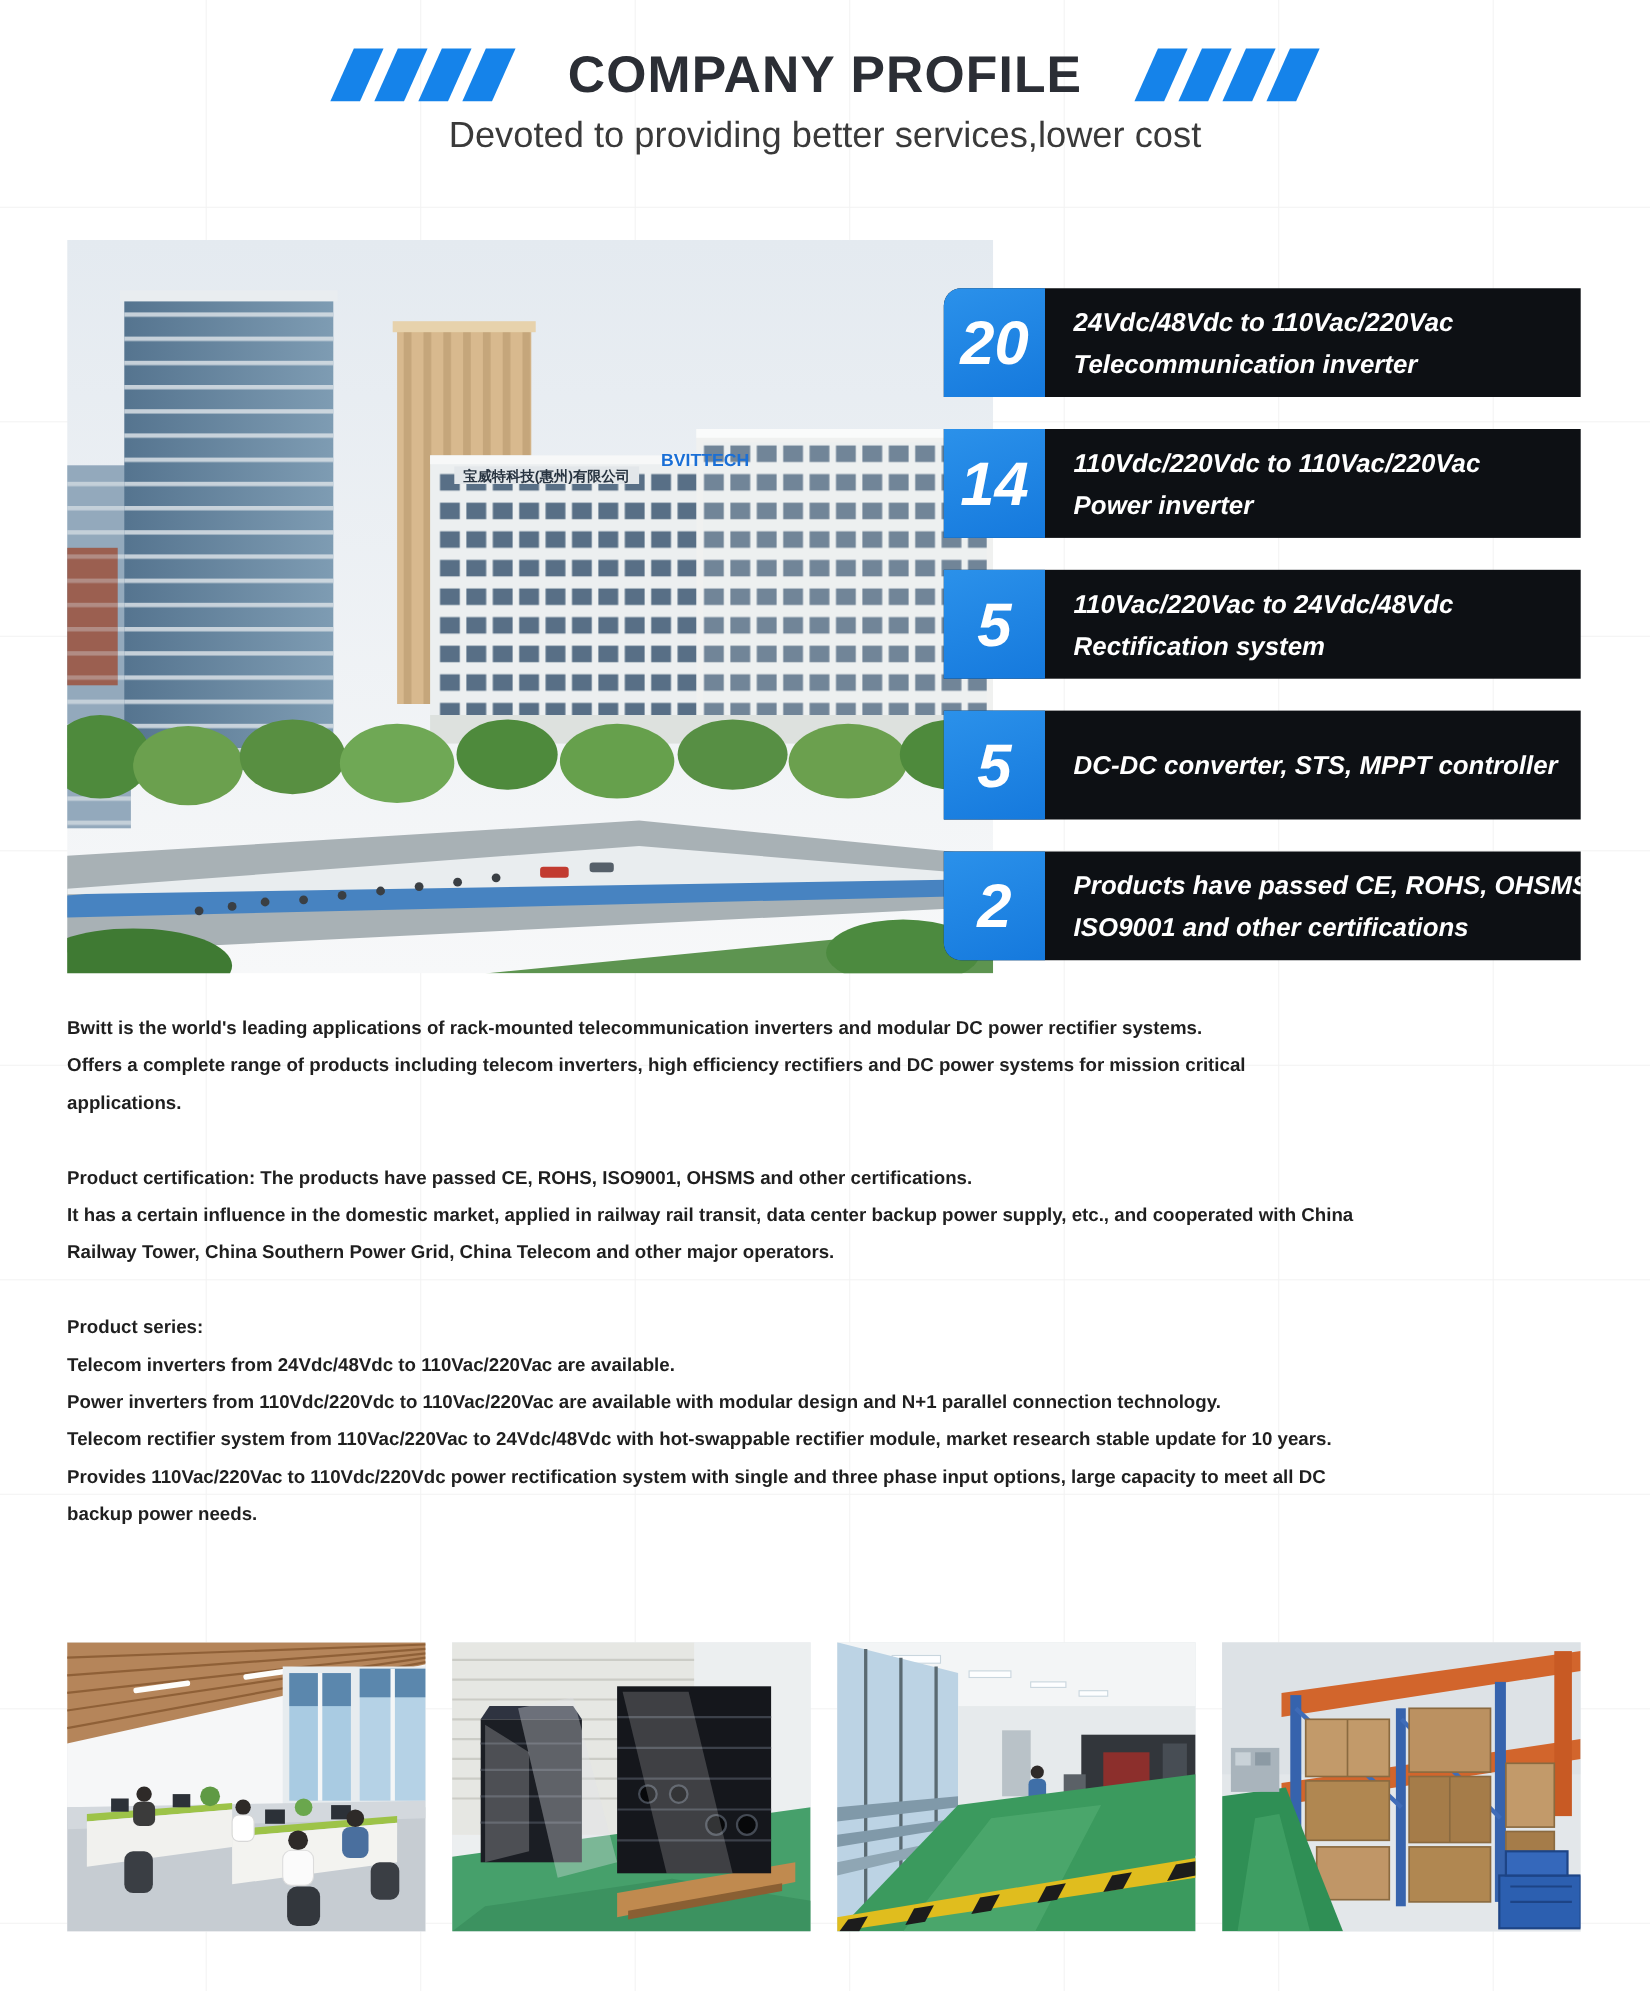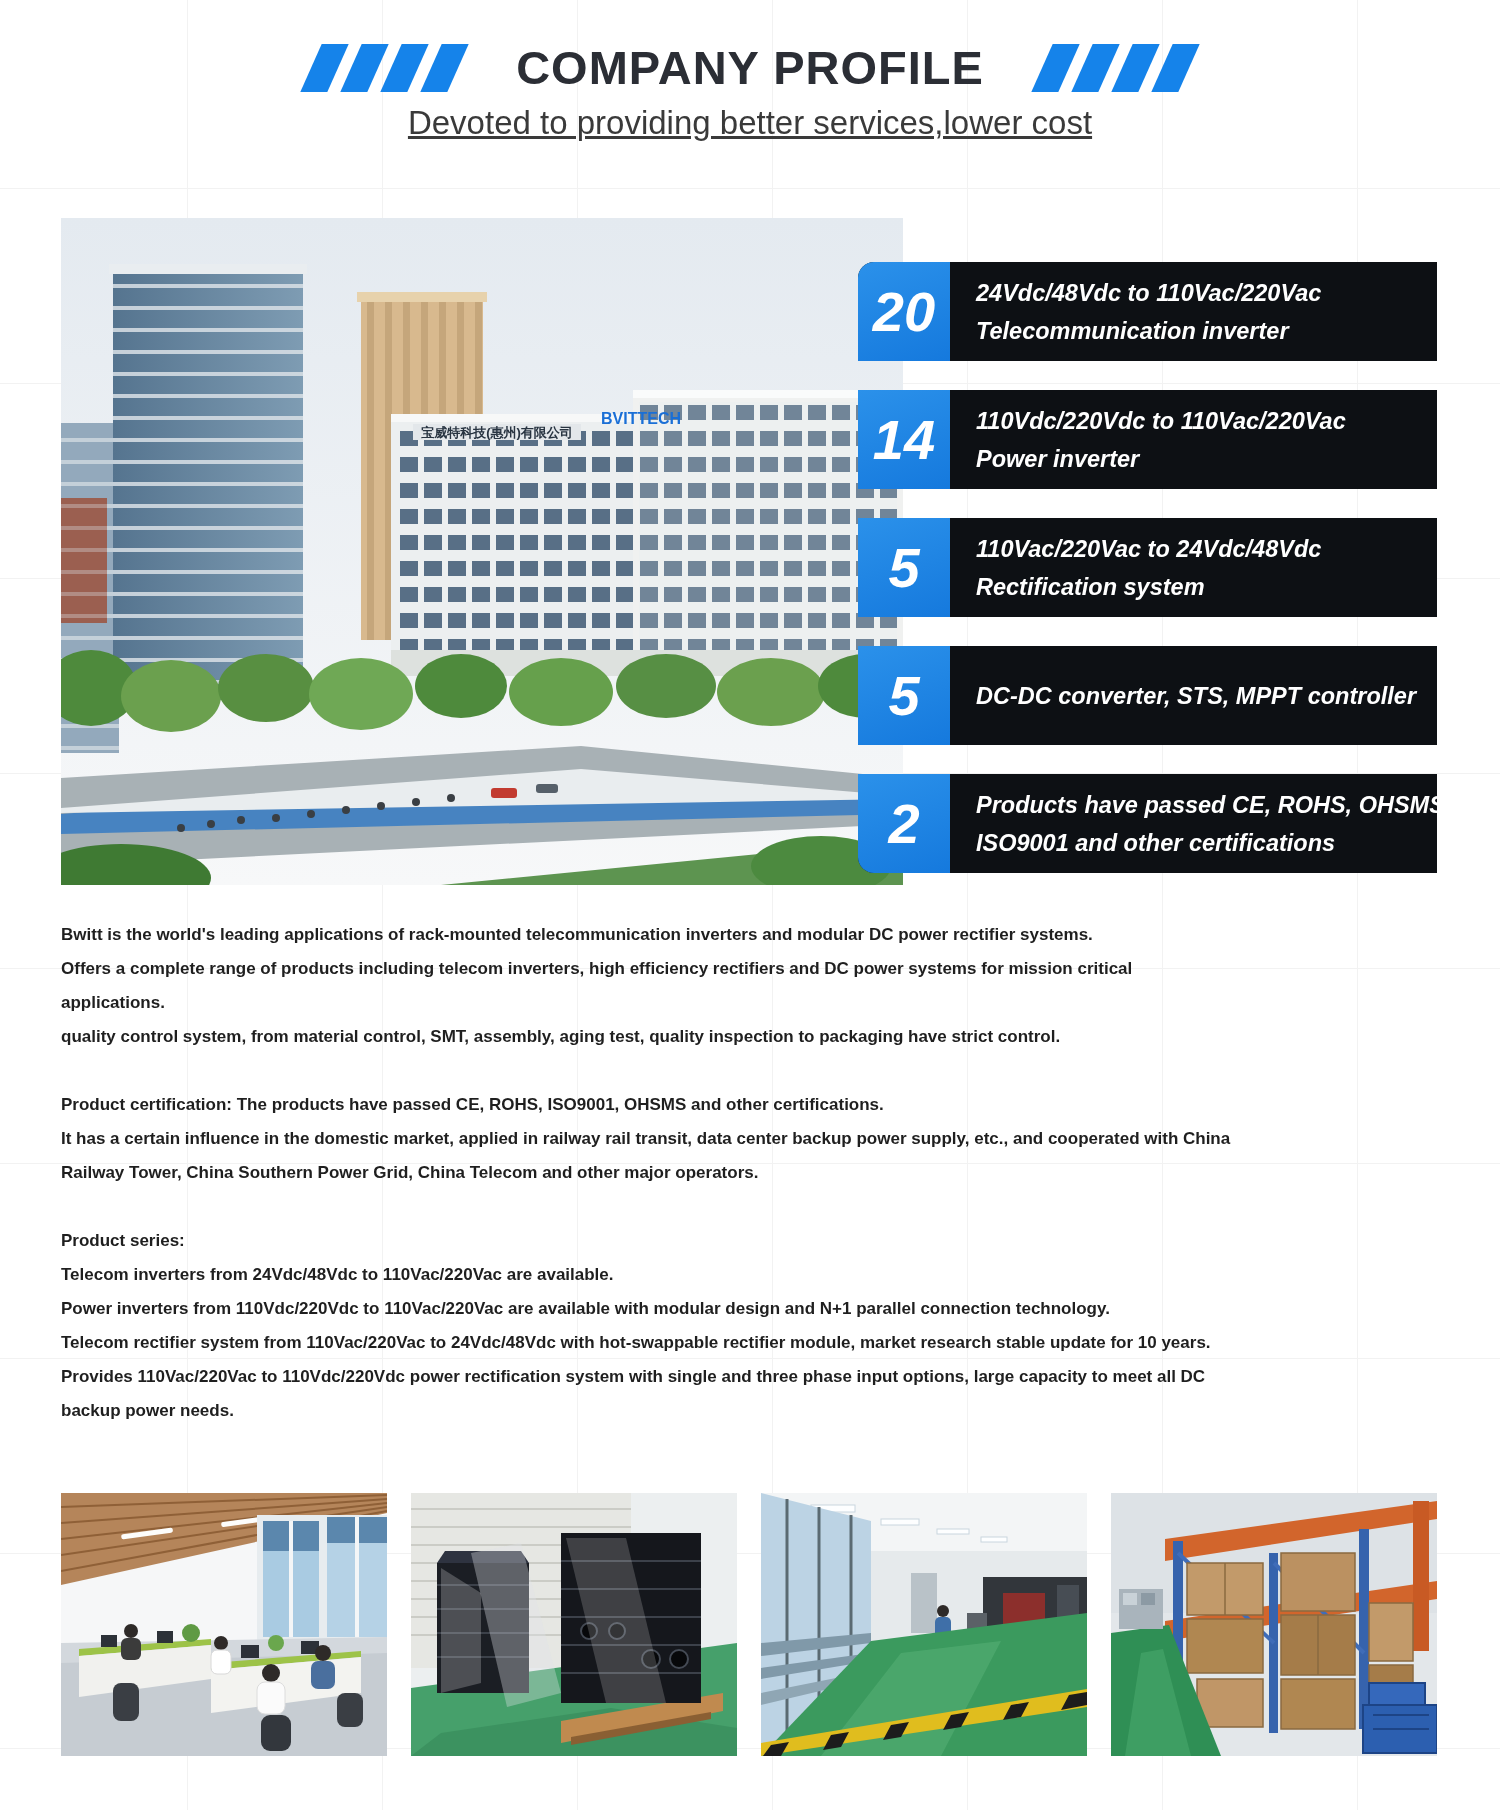--- a/index.html
+++ b/index.html
@@ -11,21 +11,21 @@
       linear-gradient(to bottom,#f2f2f2 1px,transparent 1px);
     background-size:195px 195px;
     background-position:-8px -7px;
     background-color:#ffffff;
   }
   
   .title-row{position:absolute;top:44px;left:0;width:100%;display:flex;justify-content:center;align-items:center;gap:58px;}
   .slash-group{display:flex;gap:13px;}
   .slash{width:27px;height:48px;background:#1583ea;transform:skewX(-24deg);}
   .page-title{font-size:47px;font-weight:800;letter-spacing:1px;color:#2b2e35;line-height:48px;}
-  .subtitle{position:absolute;top:104px;left:0;width:100%;text-align:center;font-size:33px;color:#3a3a3a;text-decoration:underline;}
+  .subtitle{position:absolute;top:104px;left:0;width:100%;text-align:center;font-size:33px;color:#3a3a3a;}
   
   .hero{position:absolute;left:61px;top:218px;width:1376px;height:667px;}
   .main-photo{position:absolute;left:0;top:0;width:842px;height:667px;overflow:hidden;}
   .main-photo svg{display:block;width:100%;height:100%;}
   .stats{position:absolute;left:797px;top:44px;width:579px;}
   .stat-row{display:flex;height:99px;margin-bottom:29px;background:#0d1014;font-style:italic;}
   .stat-row:last-child{margin-bottom:0;}
   .stat-row.first,.stat-row.first .stat-badge{border-top-left-radius:16px;}
   .stat-row.last,.stat-row.last .stat-badge{border-bottom-left-radius:16px;}
   .stat-badge{width:92px;flex:0 0 92px;background:linear-gradient(160deg,#2b91ea,#1579dd);
@@ -189,21 +189,20 @@
         </div>
       </div>
     </div>
   </div>
 
   <div class="about">
     <div class="block">
       <div>Bwitt is the world's leading applications of rack-mounted telecommunication inverters and modular DC power rectifier systems.</div>
       <div>Offers a complete range of products including telecom inverters, high efficiency rectifiers and DC power systems for mission critical</div>
       <div>applications.</div>
-      <div>quality control system, from material control, SMT, assembly, aging test, quality inspection to packaging have strict control.</div>
     </div>
     <div class="block">
       <div>Product certification: The products have passed CE, ROHS, ISO9001, OHSMS and other certifications.</div>
       <div>It has a certain influence in the domestic market, applied in railway rail transit, data center backup power supply, etc., and cooperated with China</div>
       <div>Railway Tower, China Southern Power Grid, China Telecom and other major operators.</div>
     </div>
     <div class="block">
       <div>Product series:</div>
       <div>Telecom inverters from 24Vdc/48Vdc to 110Vac/220Vac are available.</div>
       <div>Power inverters from 110Vdc/220Vdc to 110Vac/220Vac are available with modular design and N+1 parallel connection technology.</div>

